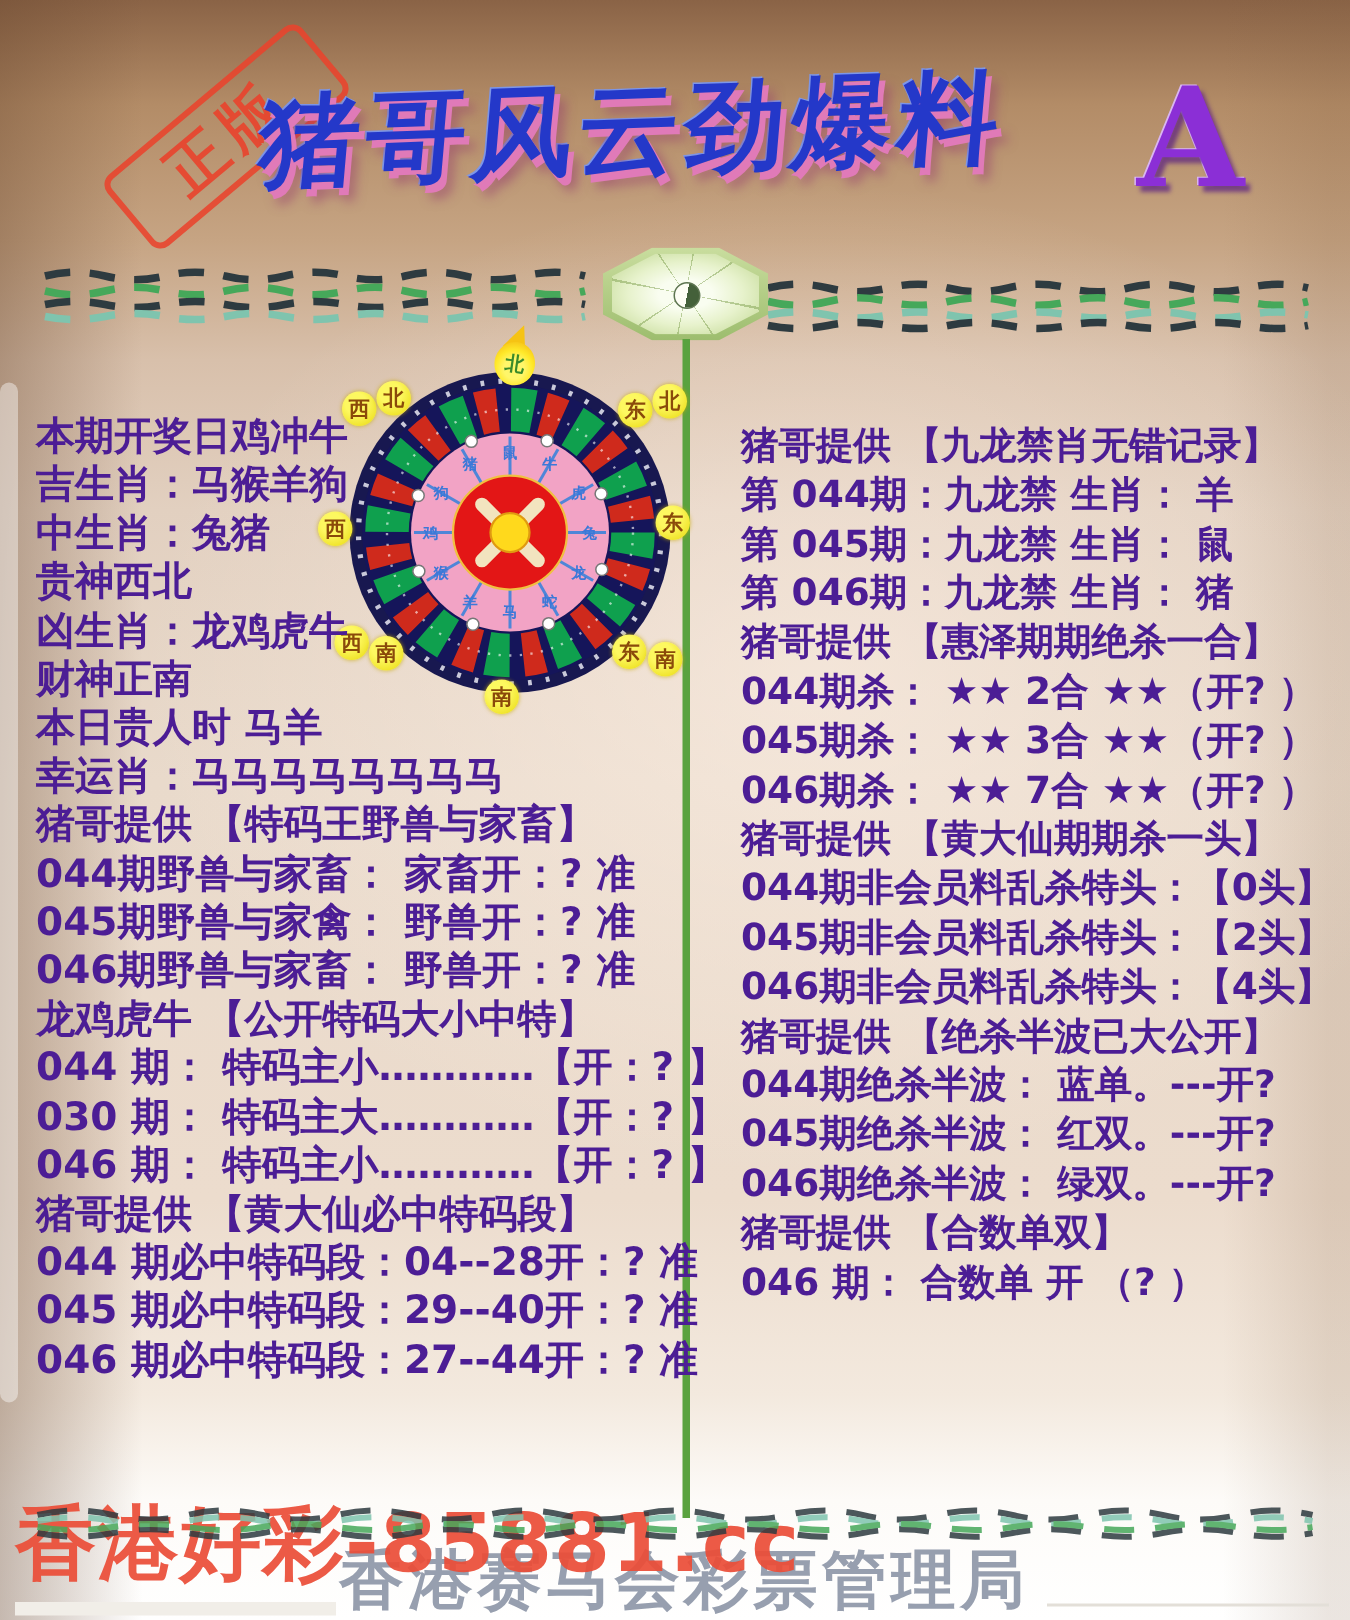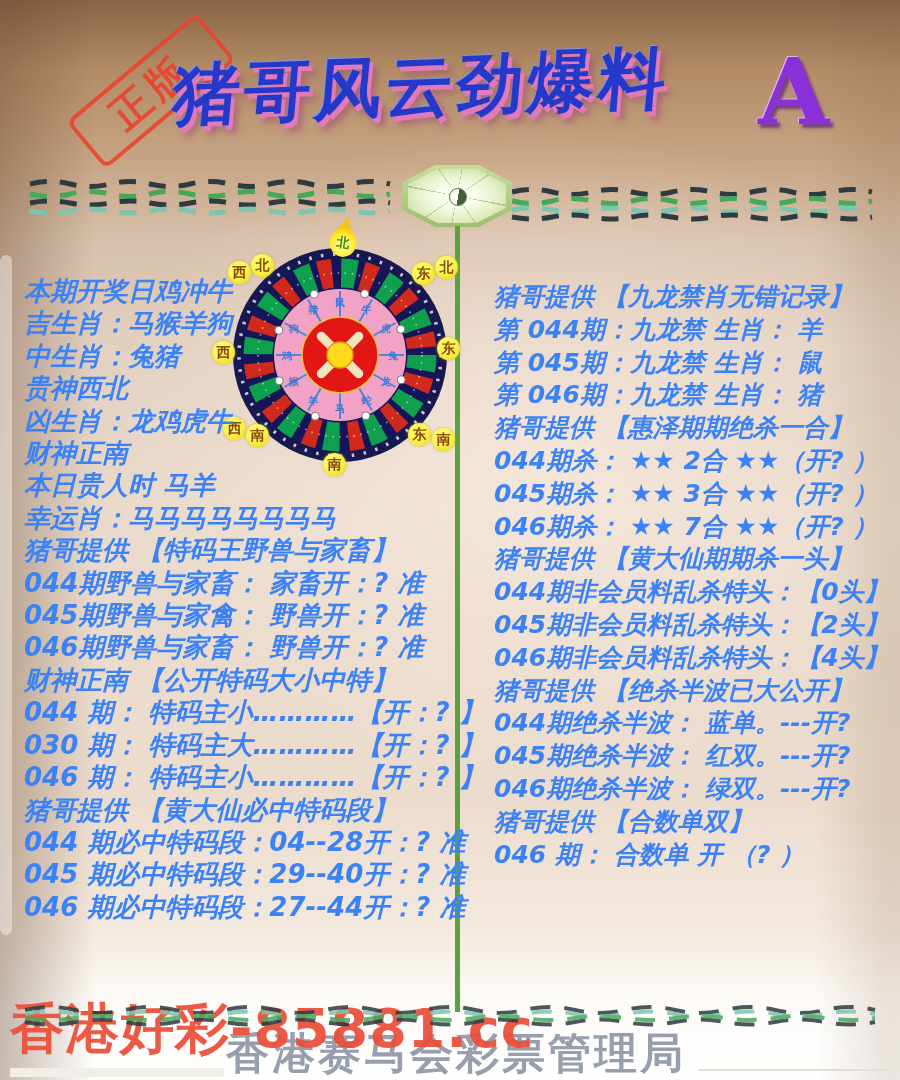--- a/index.html
+++ b/index.html
@@ -74,21 +74,21 @@
   }
   .flame{left:329px;top:220px;width:30px;height:40px;transform:rotate(8deg);}
   .flame .tip{position:absolute;left:7px;top:-4px;width:0;height:0;
     border-left:8px solid transparent;border-right:8px solid transparent;
     border-bottom:18px solid #f6c313;transform:rotate(14deg);}
   .flame .body{position:absolute;left:1px;top:8px;width:27px;height:29px;border-radius:50%;
     background:radial-gradient(circle at 50% 62%,#fff66a 0 30%,#ffe92a 55%,#f2ae0c);}
   .flame .ch{position:absolute;left:8px;top:14px;font-size:13px;font-weight:bold;color:#3a8a2a;}
 
   
-  .col{font-weight:bold;color:#3b82f6;white-space:nowrap;font-style:italic;}
+  .col{font-weight:bold;color:#4c1d95;white-space:nowrap;}
   .left-col{left:24px;top:275px;width:435px;font-size:26px;line-height:32.4px;}
   .right-col{left:494px;top:281px;width:400px;font-size:25px;line-height:32.8px;}
 
   
   .authority{
     left:226px;top:1014px;font-size:43px;font-weight:bold;letter-spacing:3px;
     color:rgba(125,135,155,0.8);z-index:3;margin-top:11px;
   }
   .watermark{
     left:10px;top:993px;font-size:54px;font-weight:bold;letter-spacing:1px;
@@ -197,21 +197,21 @@
   <div>中生肖：兔猪</div>
   <div>贵神西北</div>
   <div>凶生肖：龙鸡虎牛</div>
   <div>财神正南</div>
   <div>本日贵人时 马羊</div>
   <div>幸运肖：马马马马马马马马</div>
   <div>猪哥提供 【特码王野兽与家畜】</div>
   <div>044期野兽与家畜： 家畜开：? 准</div>
   <div>045期野兽与家禽： 野兽开：? 准</div>
   <div>046期野兽与家畜： 野兽开：? 准</div>
-  <div>财神正南 【公开特码大小中特】</div>
+  <div>龙鸡虎牛 【公开特码大小中特】</div>
   <div>044 期： 特码主小…………【开：? 】</div>
   <div>030 期： 特码主大…………【开：? 】</div>
   <div>046 期： 特码主小…………【开：? 】</div>
   <div>猪哥提供 【黄大仙必中特码段】</div>
   <div>044 期必中特码段：04--28开：? 准</div>
   <div>045 期必中特码段：29--40开：? 准</div>
   <div>046 期必中特码段：27--44开：? 准</div>
 </div>
 
 <div class="abs col right-col">

